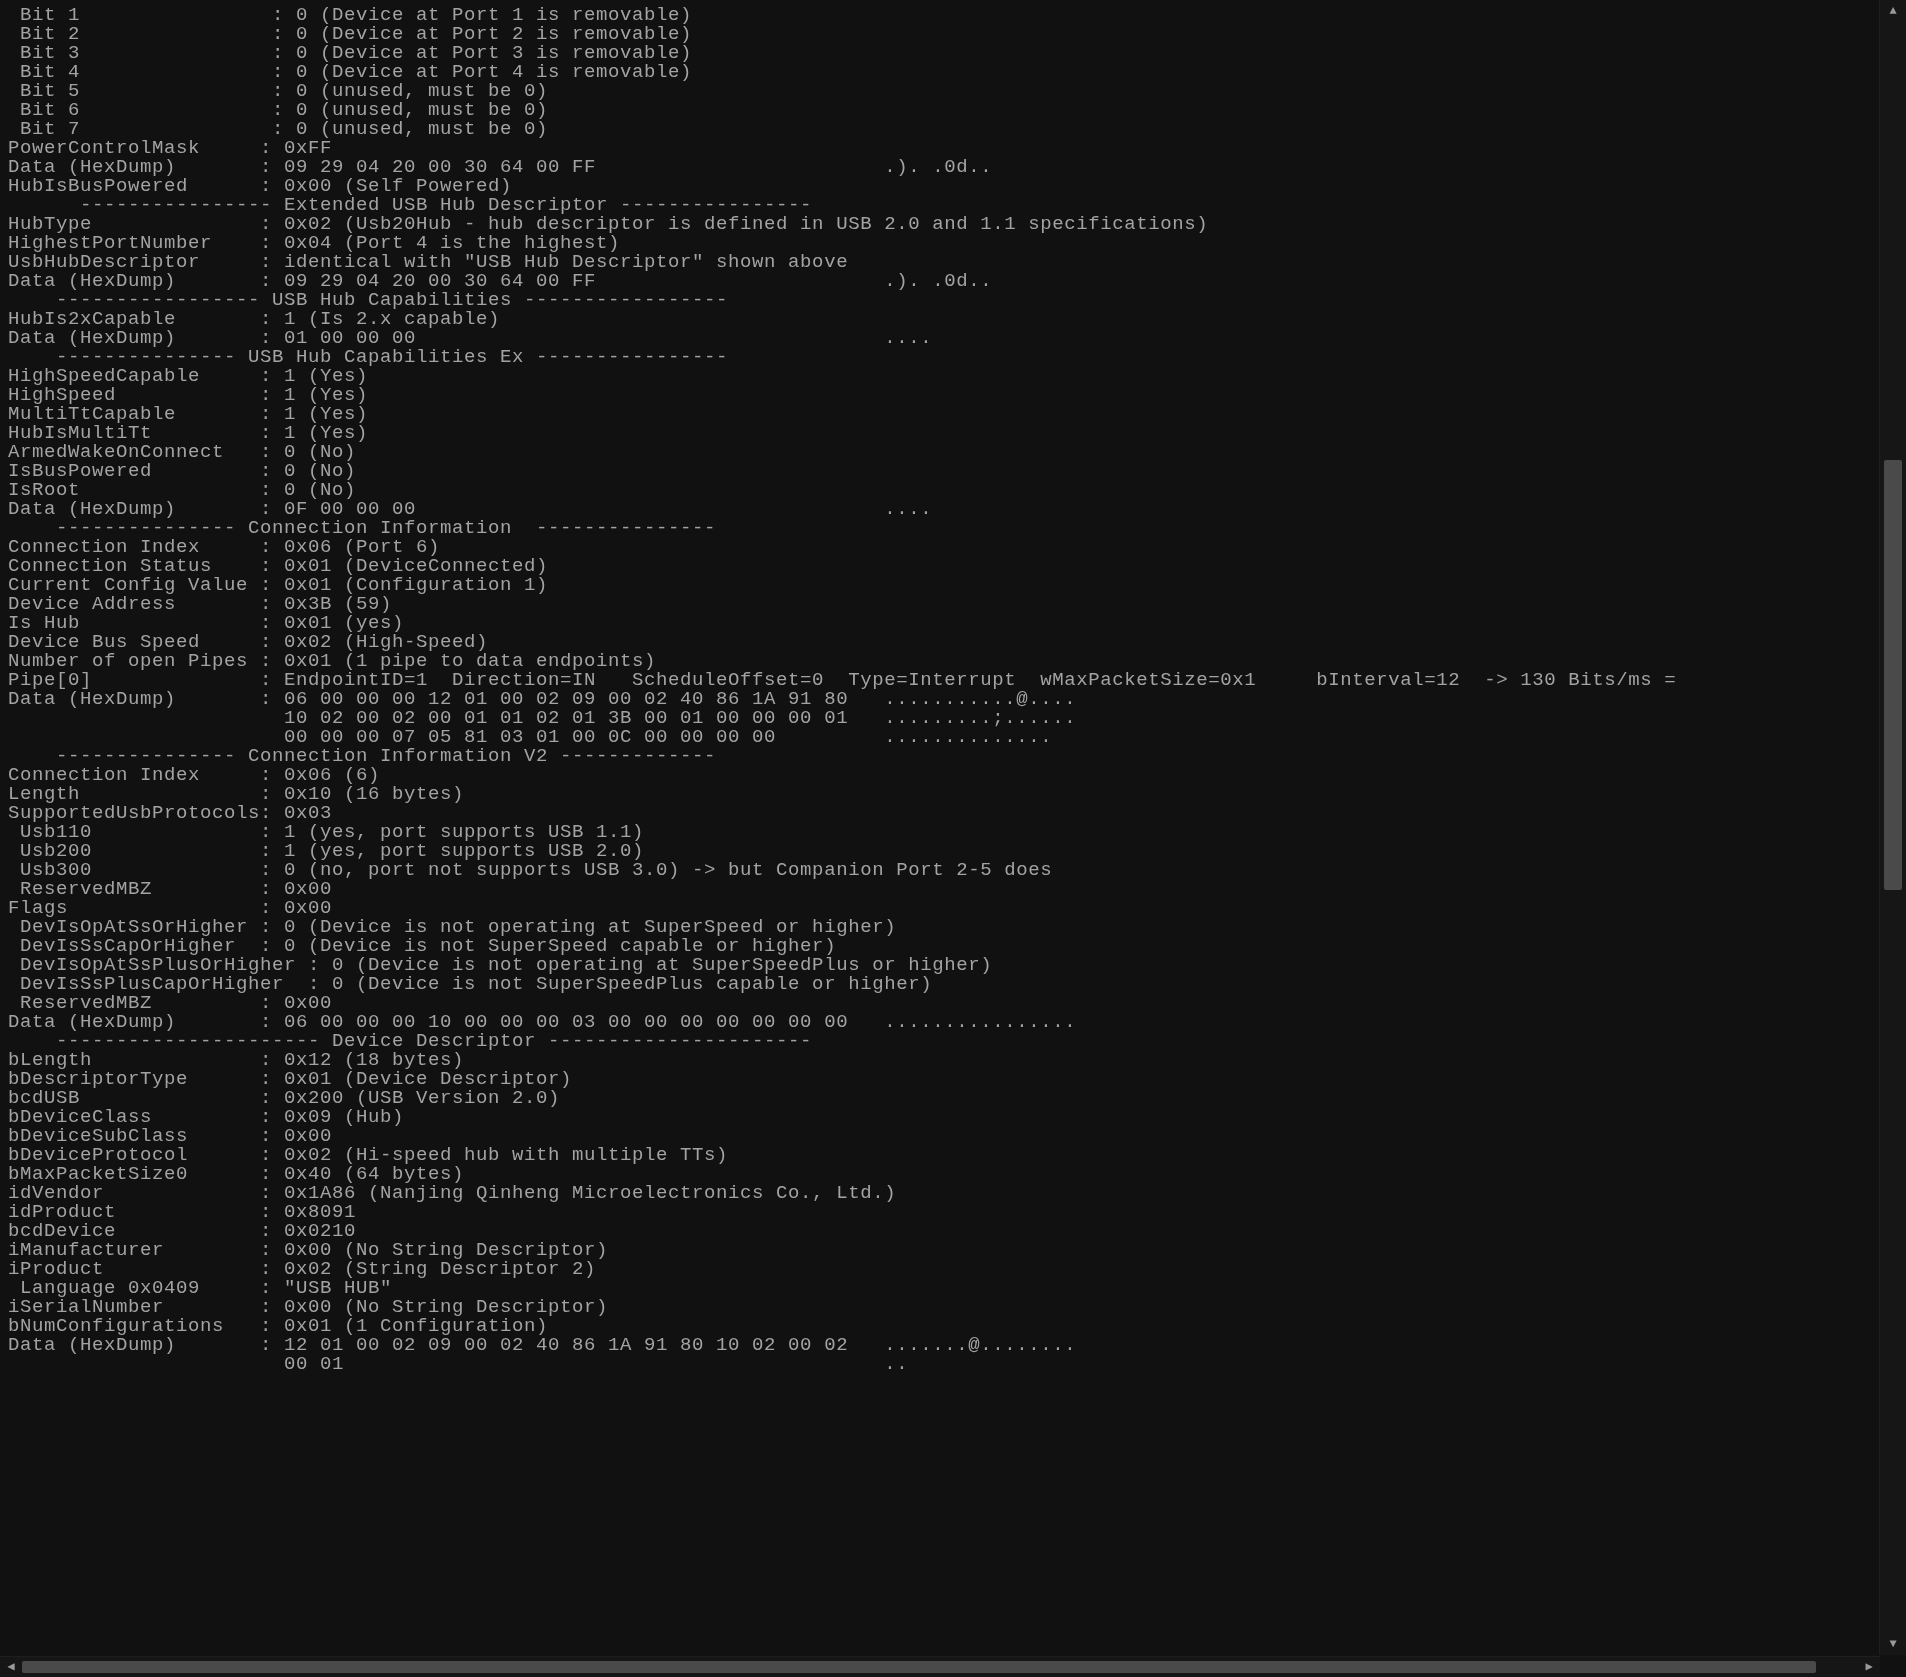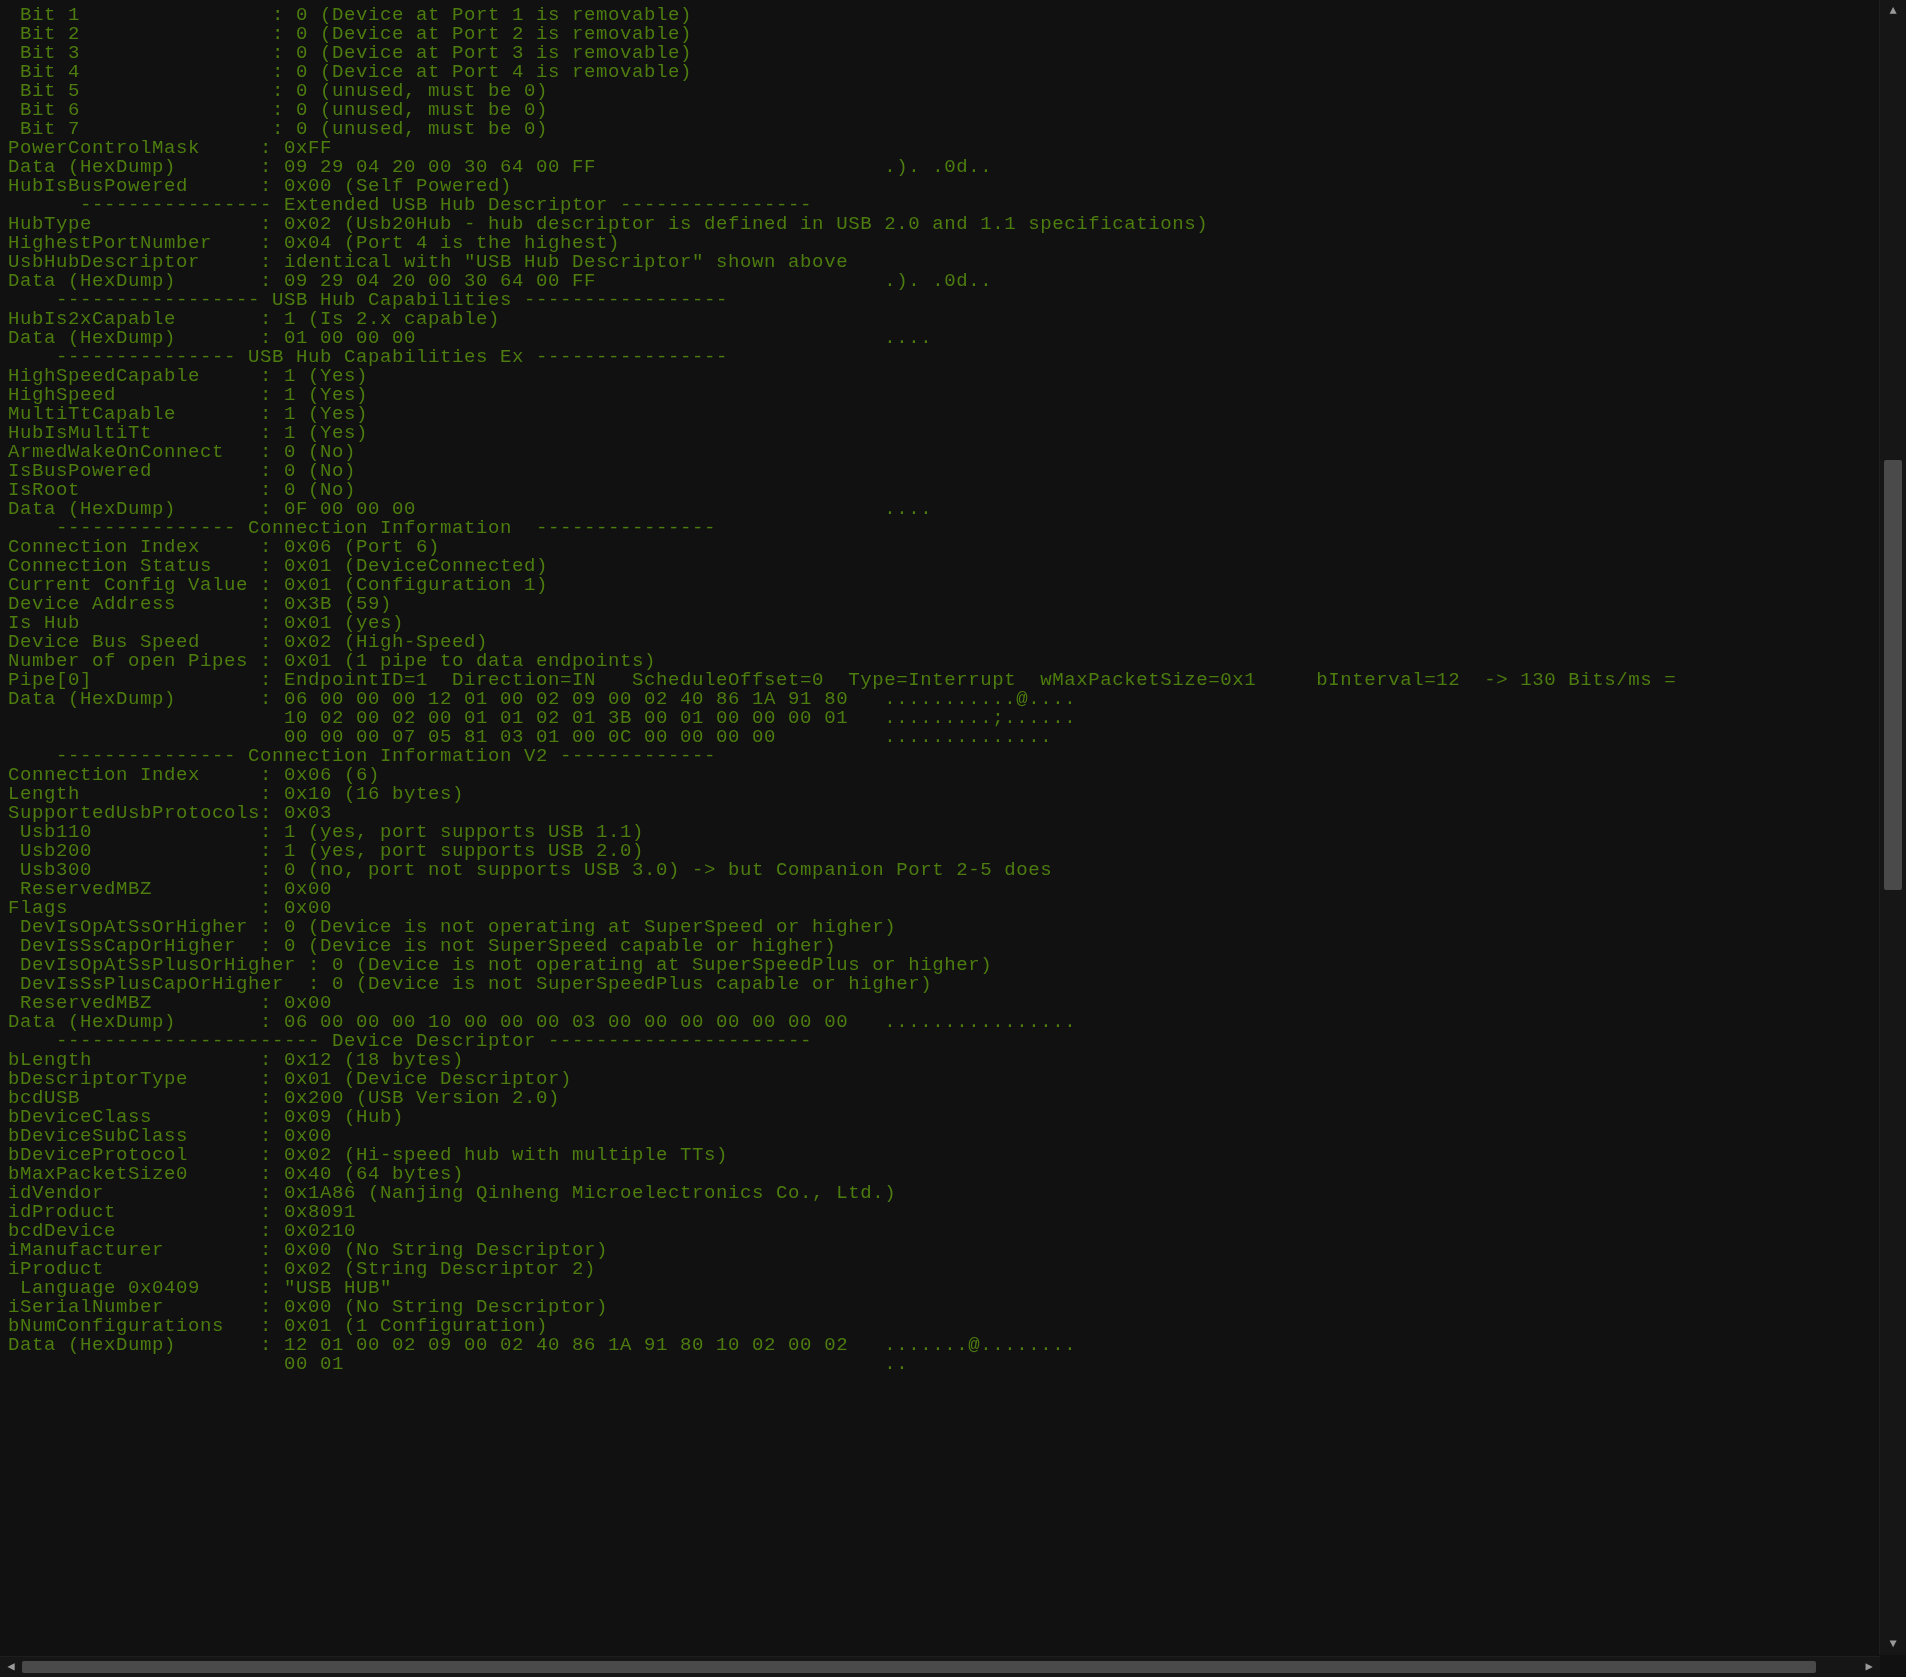--- a/index.html
+++ b/index.html
@@ -23,21 +23,21 @@
   .content {
     position: absolute;
     left: 0;
     top: 0;
     right: 28px;
     bottom: 22px;
     overflow: hidden;
     padding: 6px 8px 6px 8px;
     white-space: pre;
     letter-spacing: 0.6px;
-    color: #4d7c0f;
+    color: #a3a3a3;
   }
   .vscroll {
     position: absolute;
     top: 0;
     right: 0;
     width: 26px;
     bottom: 22px;
     background: #161616;
     border-left: 1px solid #1e1e1e;
   }

